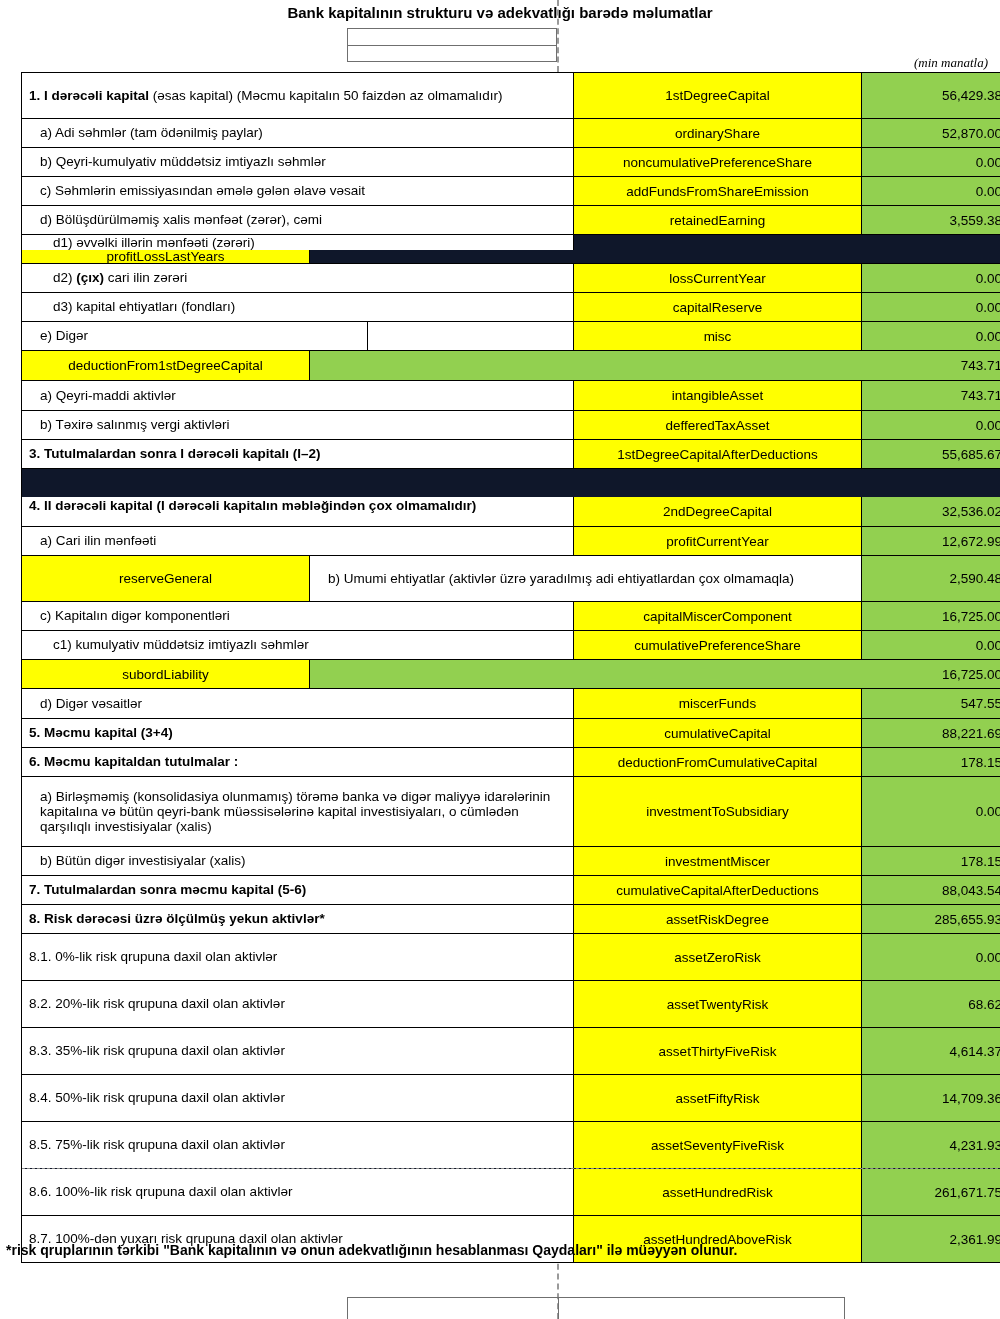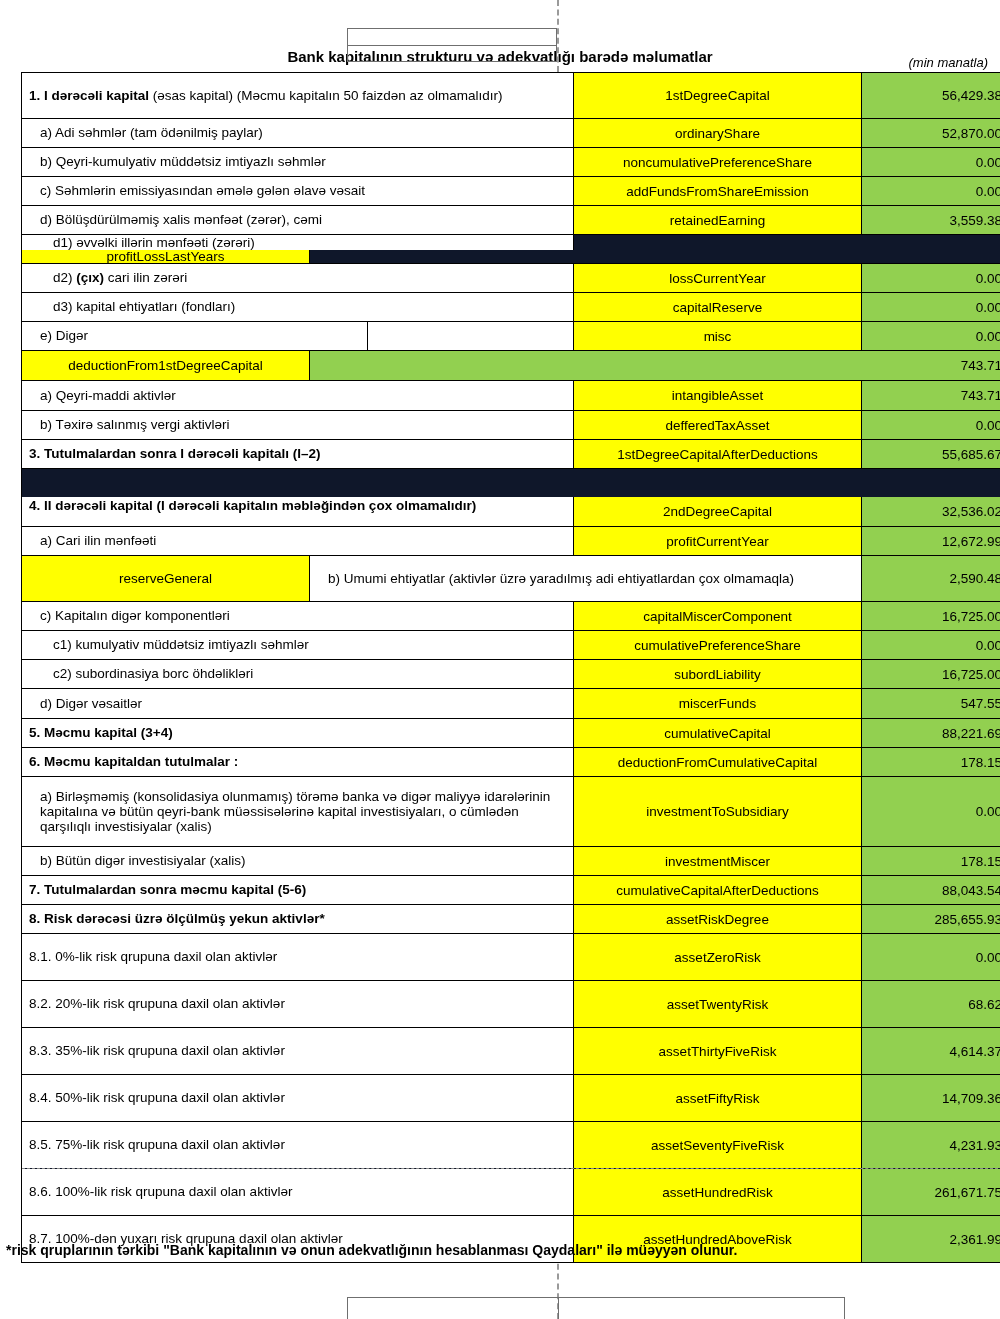--- a/index.html
+++ b/index.html
@@ -13,27 +13,27 @@
     color: #000;
     overflow: hidden;
   }
   .title {
     position: absolute;
     top: 4px; left: 0;
     width: 100%;
     text-align: center;
     font-weight: bold;
     font-size: 15px;
-    margin-top: 44px;
   }
   .unit-note {
     position: absolute;
     top: 55px; right: 12px;
     font-style: italic;
     font-size: 13px;
+    font-family: Liberation Serif, serif;
   }
   
   .vbreak { position:absolute; left:557px; width:0; border-left:2px dashed #9a9a9a; }
   .vbreak.top { top:0; height:72px; }
   .vbreak.bottom { top:1234px; height:85px; }
   
   .top-cells {
     position:absolute; left:347px; top:28px; width:210px; height:34px;
     border:1px solid #6f6f6f;
   }
@@ -315,23 +315,20 @@
       <span class="label-text"><span>c1) kumulyativ müddətsiz imtiyazlı səhmlər</span></span>
     </div>
     <div class="cell cell-code">
       <span>cumulativePreferenceShare</span>
     </div>
     <div class="cell cell-value">
       <span>0.00</span>
     </div>
   </div>
         <div class="t-row" style="height: 29px;">
-    <div class="cell cell-label indent-2">
-      <span class="label-text"><span>c2) subordinasiya borc öhdəlikləri</span></span>
-    </div>
     <div class="cell cell-code">
       <span>subordLiability</span>
     </div>
     <div class="cell cell-value">
       <span>16,725.00</span>
     </div>
   </div>
         <div class="t-row" style="height: 30px;">
     <div class="cell cell-label indent-1">
       <span class="label-text"><span>d) Digər vəsaitlər</span></span>

